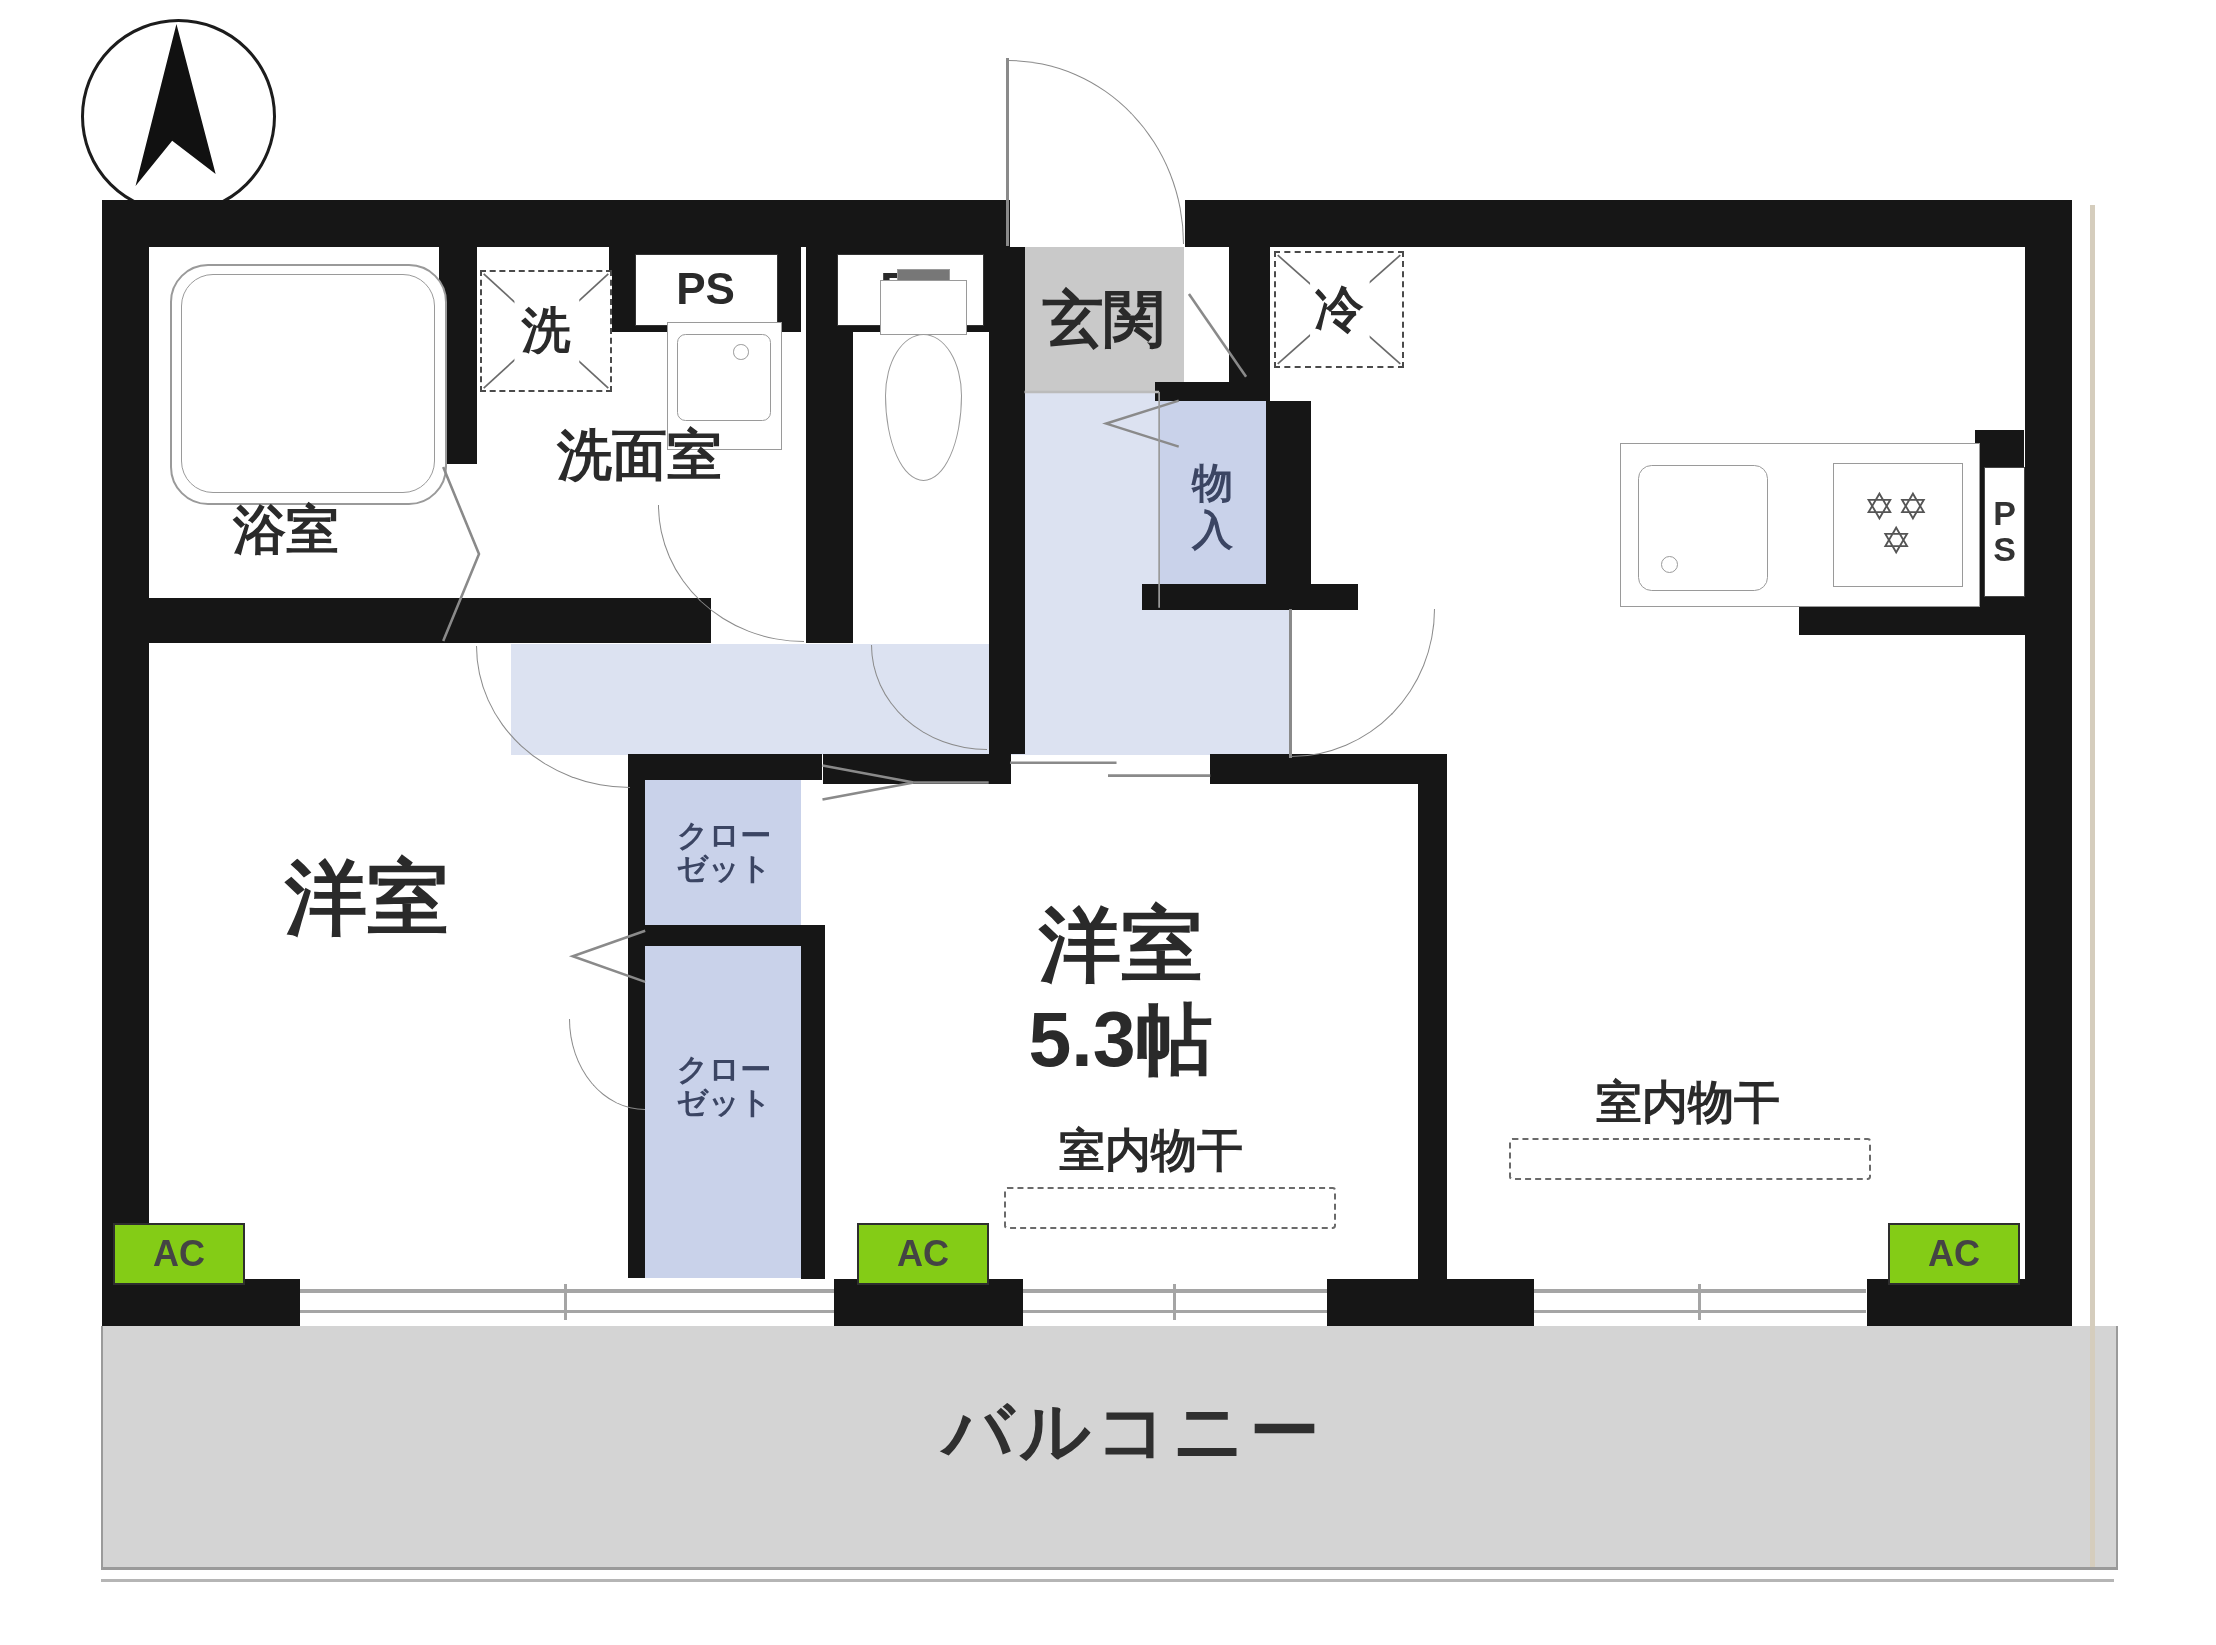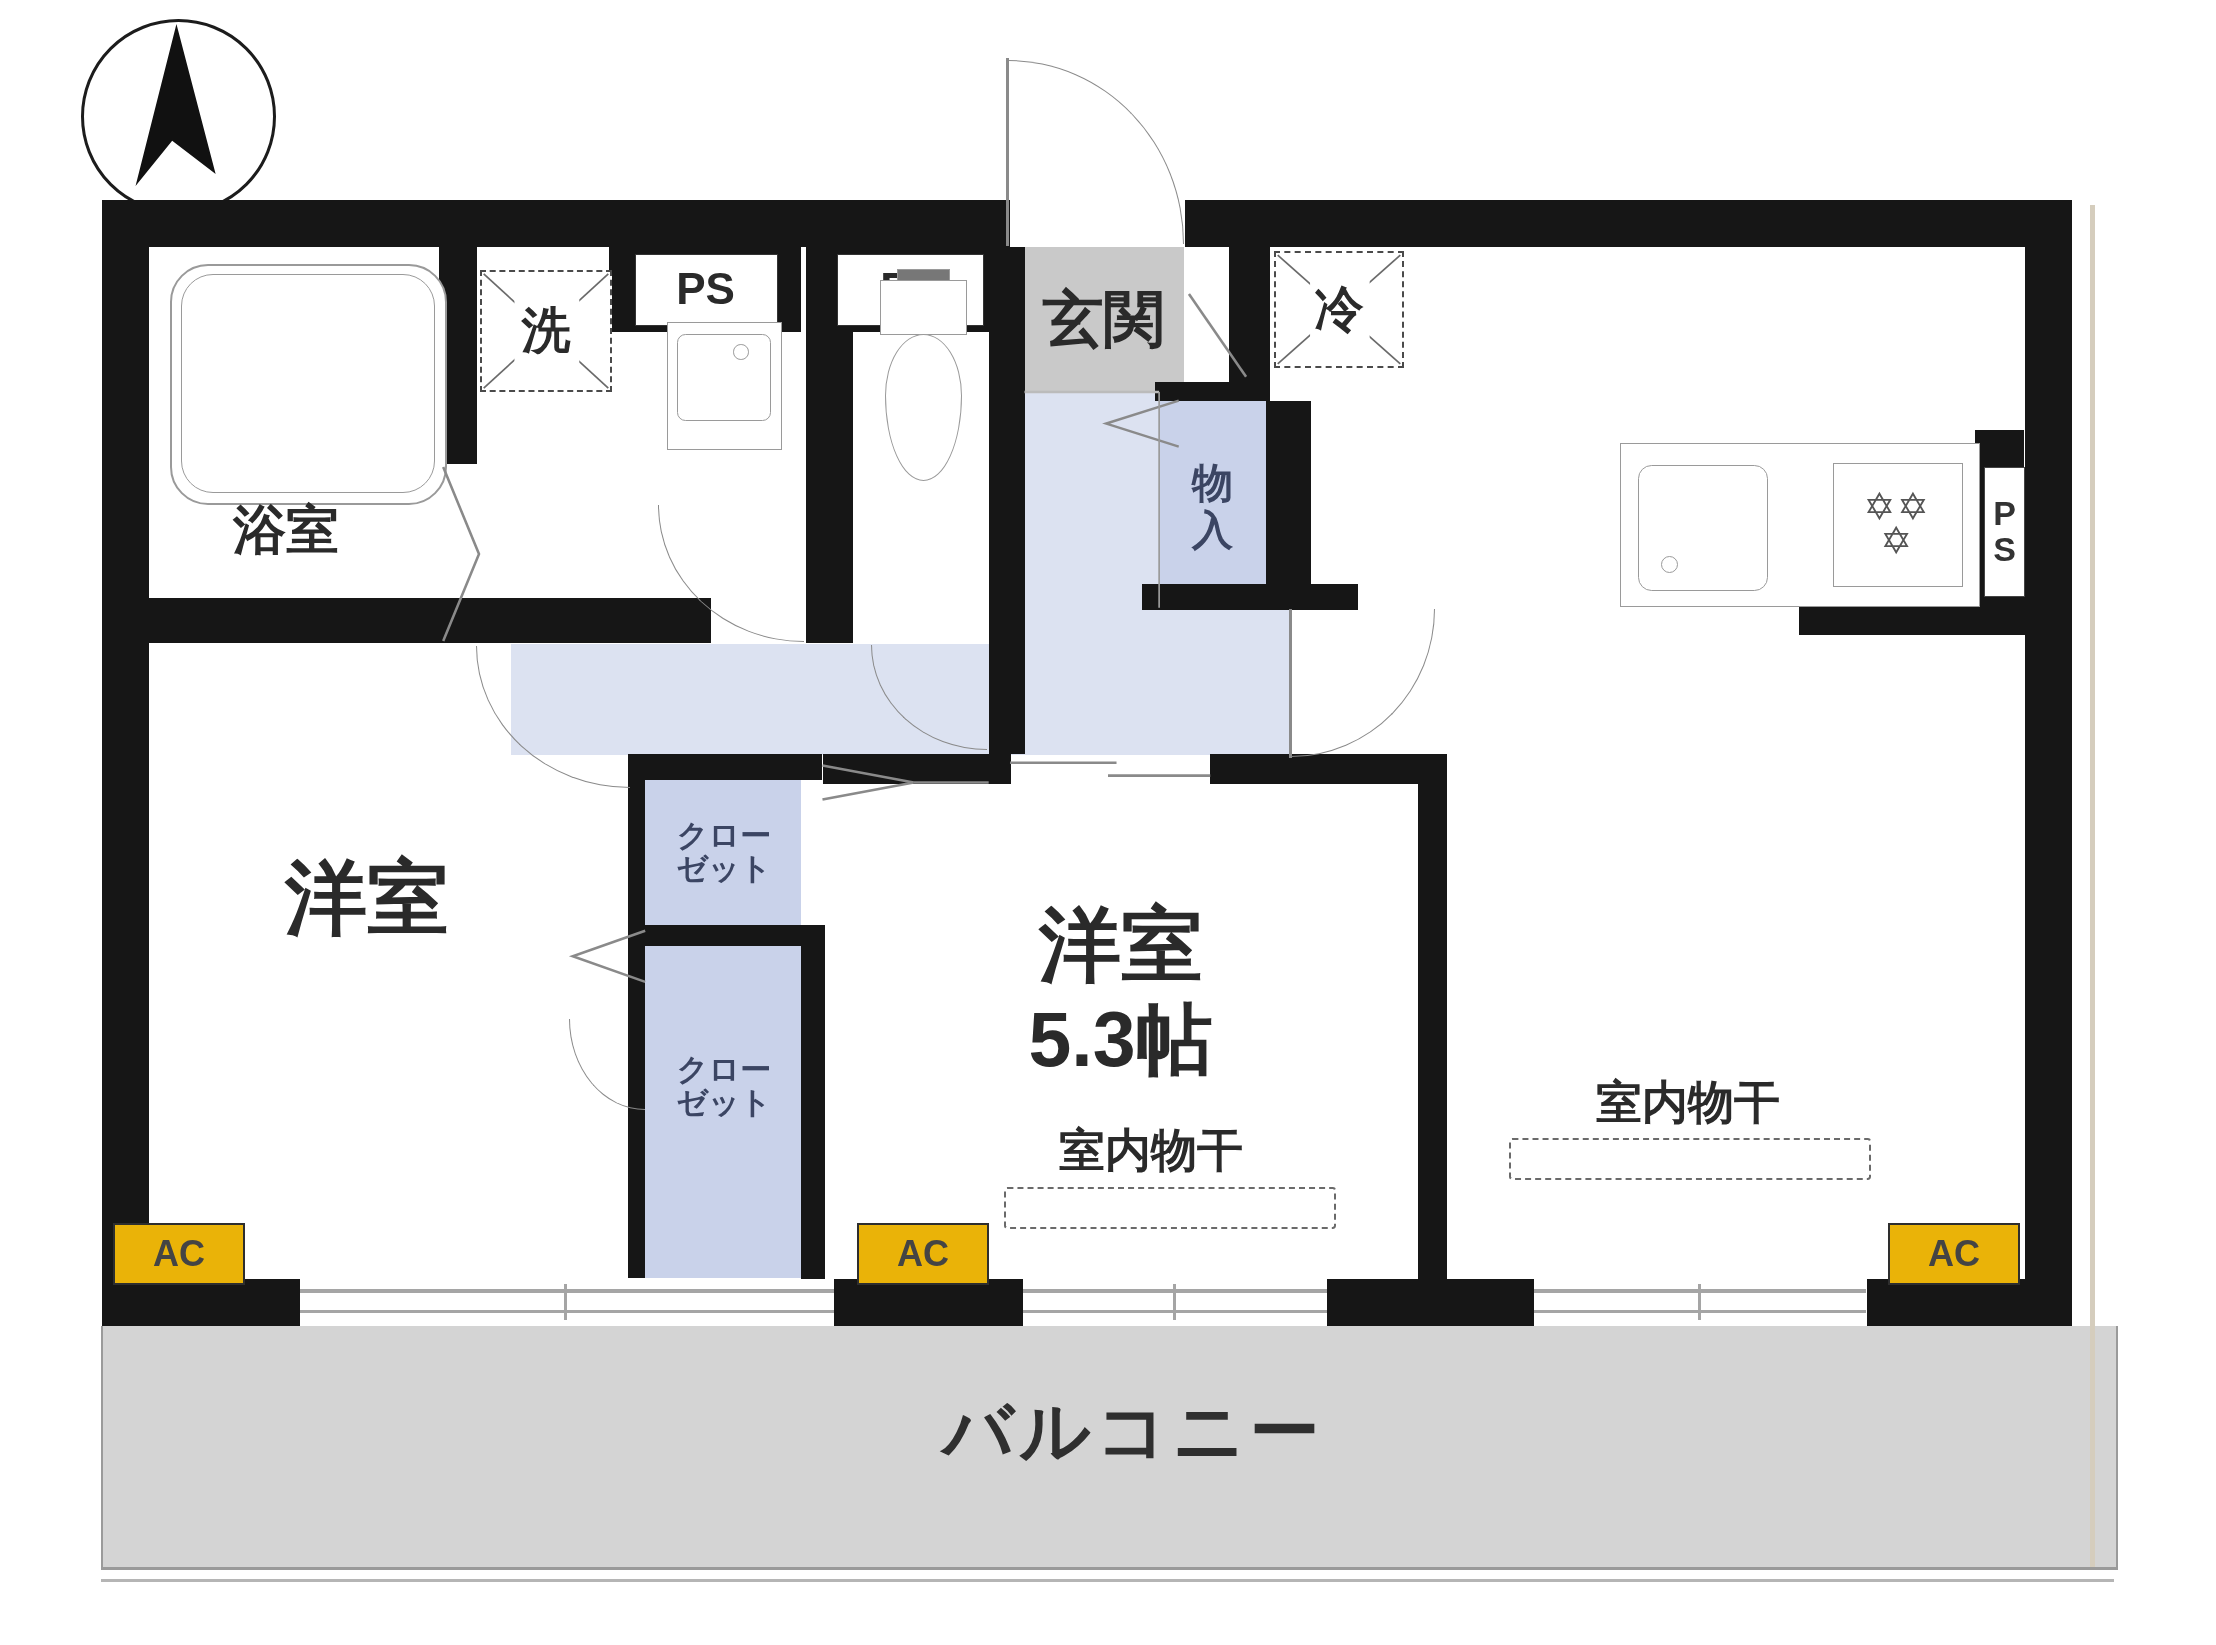--- a/index.html
+++ b/index.html
@@ -5,21 +5,21 @@
   html,body{margin:0;padding:0;background:#fff;}
   #stage{position:relative;width:2216px;height:1645px;background:#fff;overflow:hidden;
          font-family:"Liberation Sans","DejaVu Sans",sans-serif;color:#1c1c1c;}
   .wall{position:absolute;background:#161616;}
   .fill{position:absolute;}
   .lbl{position:absolute;font-weight:bold;color:#2a2a2a;white-space:nowrap;
        display:flex;align-items:center;justify-content:center;text-align:center;}
   .dashbox{position:absolute;border:2.6px dashed #4a4a4a;background:#fff;
            display:flex;align-items:center;justify-content:center;}
   .dryrect{position:absolute;border:2.6px dashed #6a6a6a;border-radius:3.4px;background:transparent;}
-  .acbox{position:absolute;background:#eab308;border:2.6px solid #2e2e2e;
+  .acbox{position:absolute;background:#84cc16;border:2.6px solid #2e2e2e;
          display:flex;align-items:center;justify-content:center;
          font-weight:bold;font-size:36px;color:#444;}
   .fixture{position:absolute;border:2.6px solid #9a9a9a;background:#fff;}
   .thinline{position:absolute;background:#9a9a9a;}
   .arc{position:absolute;}
   .winline{position:absolute;background:#a5a5a5;}
   .stack{position:absolute;font-weight:bold;text-align:center;
          display:flex;flex-direction:column;align-items:center;justify-content:center;line-height:1.06;}
 </style>
 </head>
@@ -129,20 +129,21 @@
   <div class="dashbox" style="left:1274px;top:251px;width:126px;height:113px;">
     <svg width="126" height="113" viewBox="0 0 148 132" style="position:absolute;left:0;top:0;">
       <line x1="2" y1="2" x2="146" y2="130" stroke="#6a6a6a" stroke-width="2"></line>
       <line x1="146" y1="2" x2="2" y2="130" stroke="#6a6a6a" stroke-width="2"></line>
       <rect x="40" y="24" width="70" height="84" fill="#fff"></rect>
     </svg>
     <span class="lbl" style="position:relative;font-size:49px;">冷</span>
   </div>
 
   <div class="lbl" style="left:192px;top:499px;width:188px;height:64px;font-size:53px;">浴室</div>
+  <div class="lbl" style="left:516px;top:422px;width:247px;height:68px;font-size:55px;">洗面室</div>
   <div class="lbl" style="left:1031px;top:264px;width:145px;height:111px;font-size:61px;">玄関</div>
   <div class="stack" style="left:1170px;top:439px;width:85px;height:136px;font-size:41px;color:#3b4563;text-align:center;">
     <span style="width:44px;word-break:break-all;line-height:1.15;">物入</span>
   </div>
 
 
   <div class="lbl" style="left:222px;top:852px;width:290px;height:94px;font-size:82px;">洋室</div>
 
   <div class="lbl" style="left:976px;top:899px;width:290px;height:94px;font-size:82px;">洋室</div>
   <div class="lbl" style="left:950px;top:996px;width:341px;height:90px;font-size:77px;">5.3帖</div>

